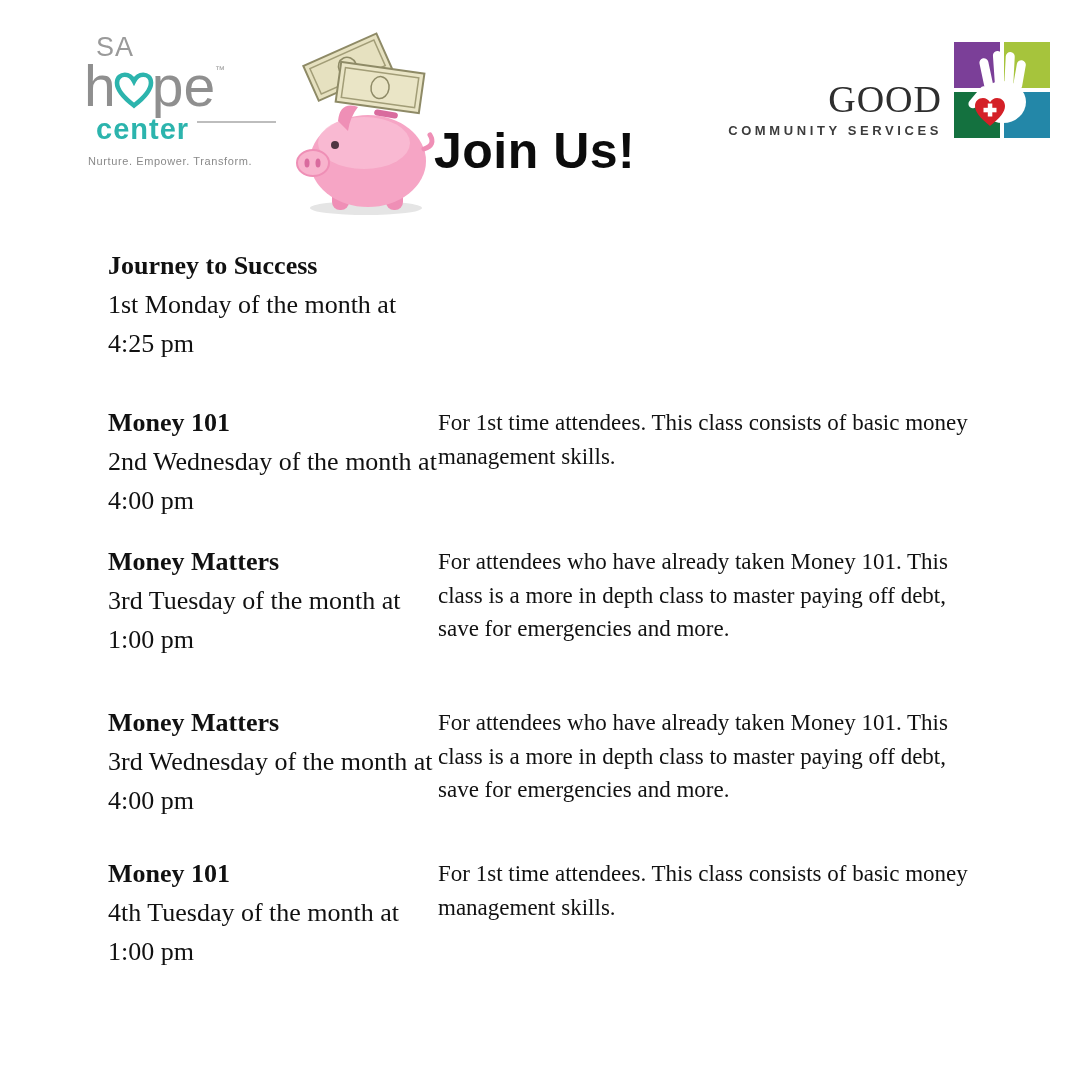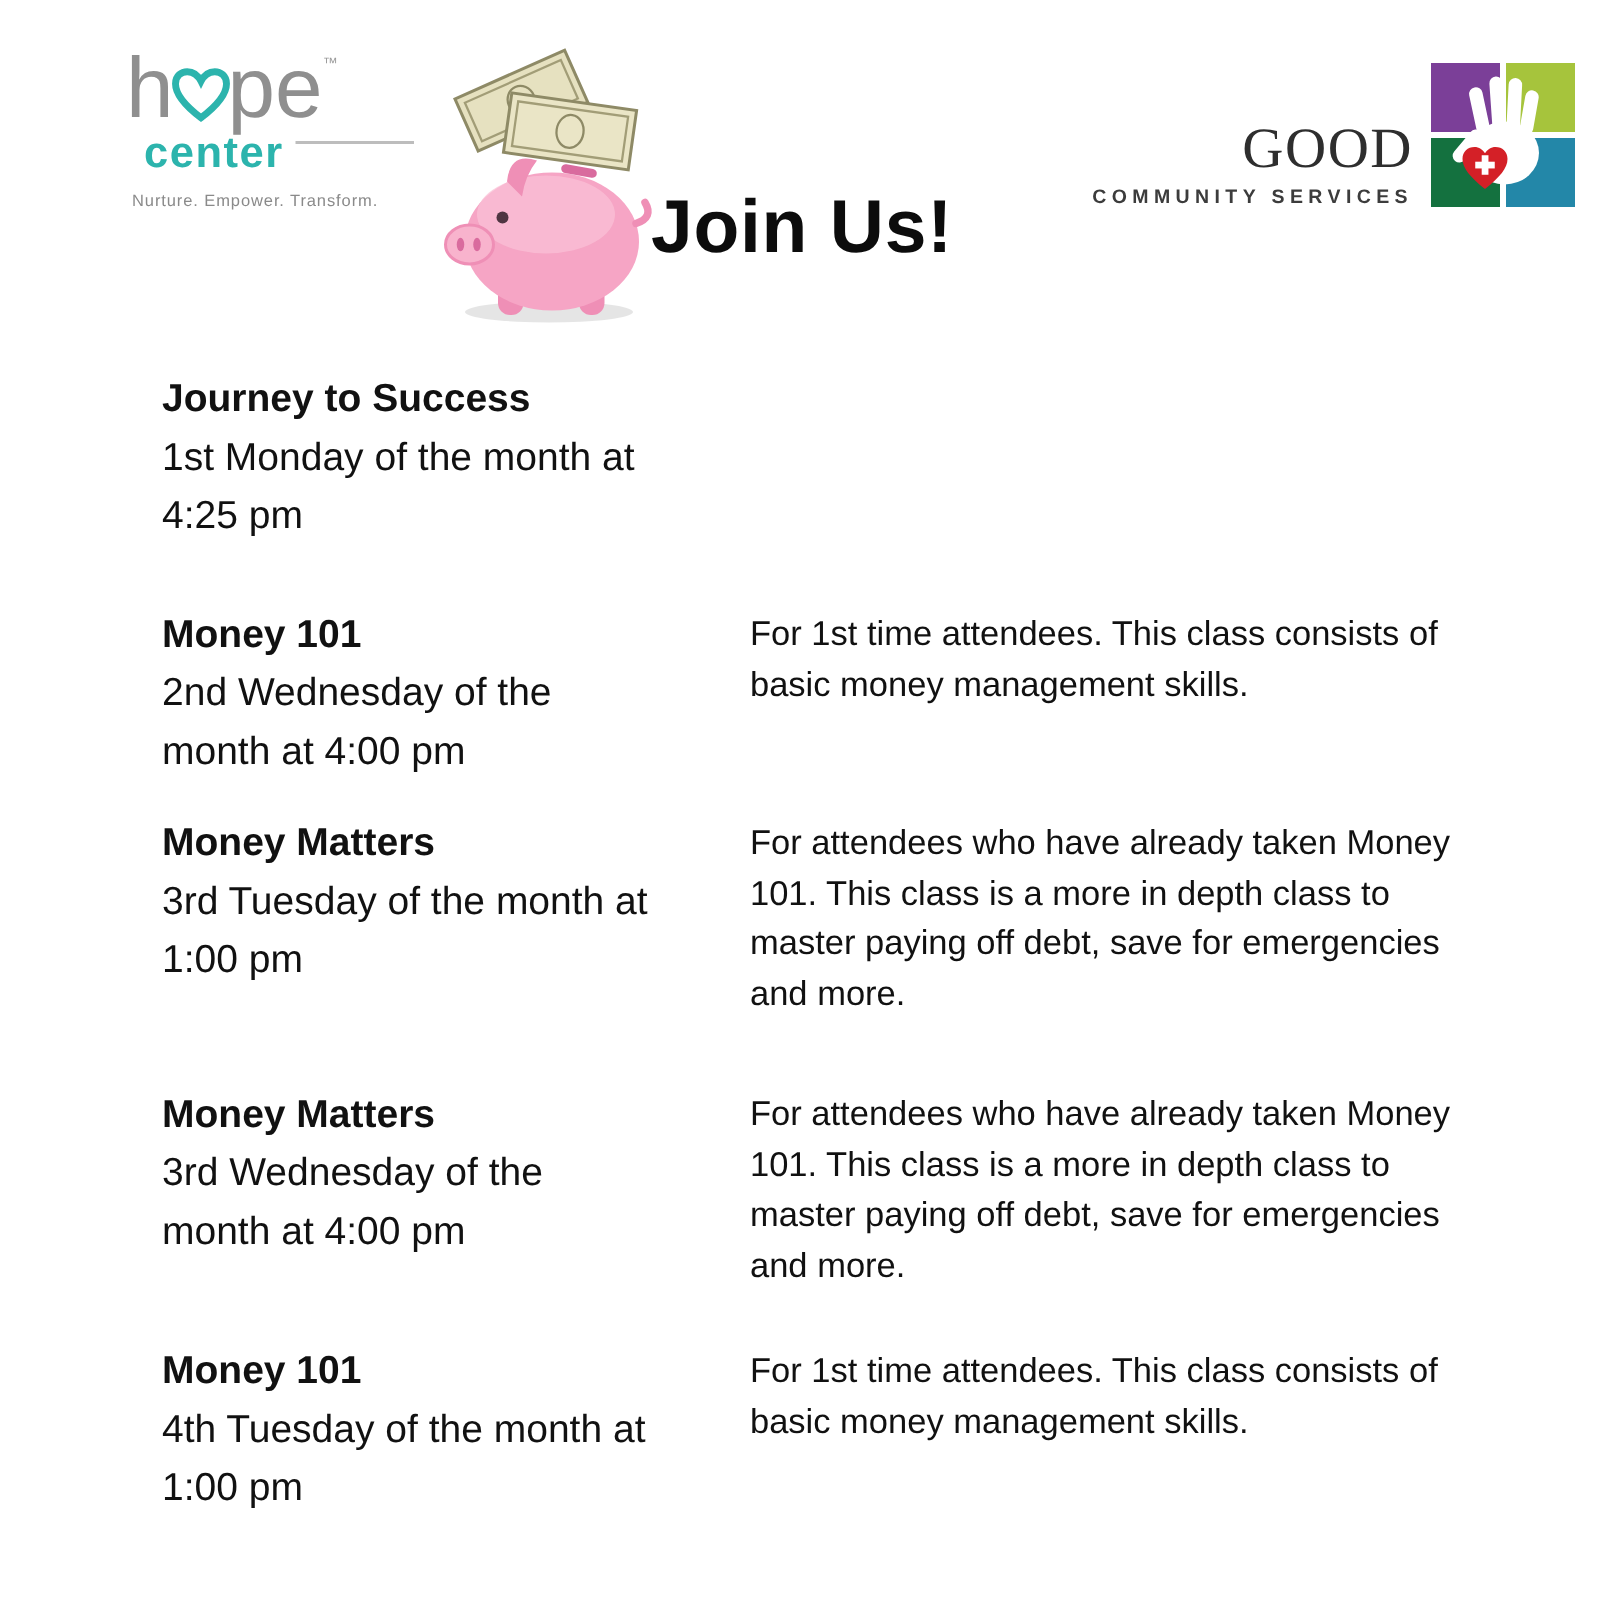--- a/index.html
+++ b/index.html
@@ -29,35 +29,36 @@
 
   
   .goodsam{position:absolute;right:30px;top:42px;display:flex;align-items:flex-end;gap:12px;}
   .gs-text{text-align:right;padding-top:6px;}
   .gs-name{font-family:"Liberation Serif",serif;font-size:38px;line-height:.88;color:#2e2e2e;letter-spacing:1px;}
   .gs-sub{font-size:13px;letter-spacing:3.6px;color:#3c3c3c;margin-top:7px;font-weight:bold;white-space:nowrap;}
   .gs-icon{display:block;}
 
   
   .schedule{position:absolute;left:108px;top:246px;width:880px;}
-  .event-row{display:grid;grid-template-columns:330px 1fr;column-gap:62px;}
+  .event-row{display:grid;grid-template-columns:330px 1fr;font-family:Liberation Serif, serif;}
   .gap-a{margin-bottom:40px;}
   .gap-b{margin-bottom:22px;}
   .gap-c{margin-bottom:44px;}
   .gap-d{margin-bottom:34px;}
   .event-left{font-size:26px;line-height:39px;color:#111;}
   .event-title{font-weight:bold;}
   .event-desc{font-size:23px;line-height:33.5px;color:#111;padding-top:3px;}
 </style>
 </head>
 <body>
 
 <div class="page">
 
   <div class="sahope">
+    <div class="sahope-sa">SA</div>
     <div class="sahope-word">
       <span>h</span>
       <svg class="heart-o" width="40" height="37" viewBox="0 0 40 37">
         <path d="M20 33.5 C7.5 24 3 17 3 10.8 C3 5.4 7 2.8 10.8 2.8 C14.6 2.8 18 5.2 20 9.2 C22 5.2 25.4 2.8 29.2 2.8 C33 2.8 37 5.4 37 10.8 C37 17 32.5 24 20 33.5 Z" fill="none" stroke="#2cb4ad" stroke-width="4.6"></path>
       </svg>
       <span>pe</span>
       <span class="tm">™</span>
     </div>
     <div class="sahope-center-row">
       <span class="sahope-center">center</span>

